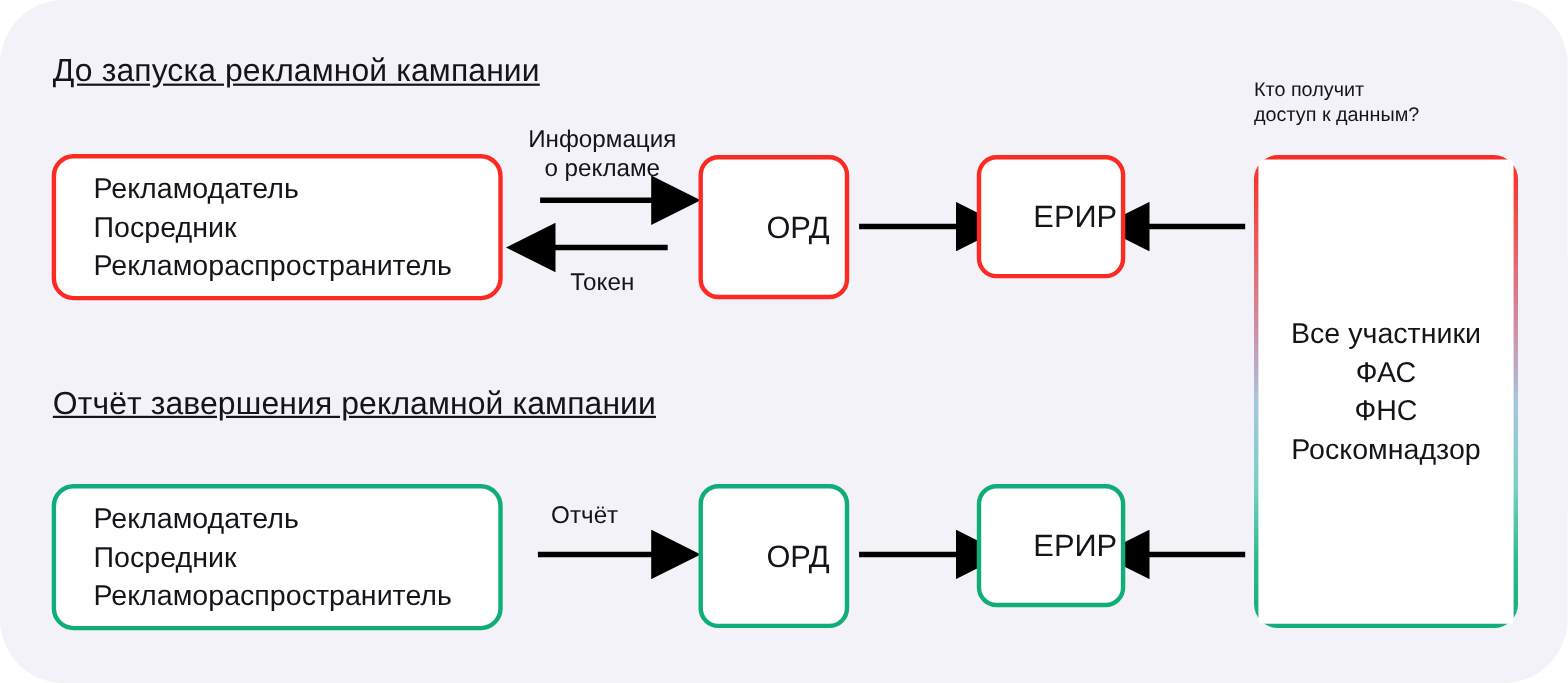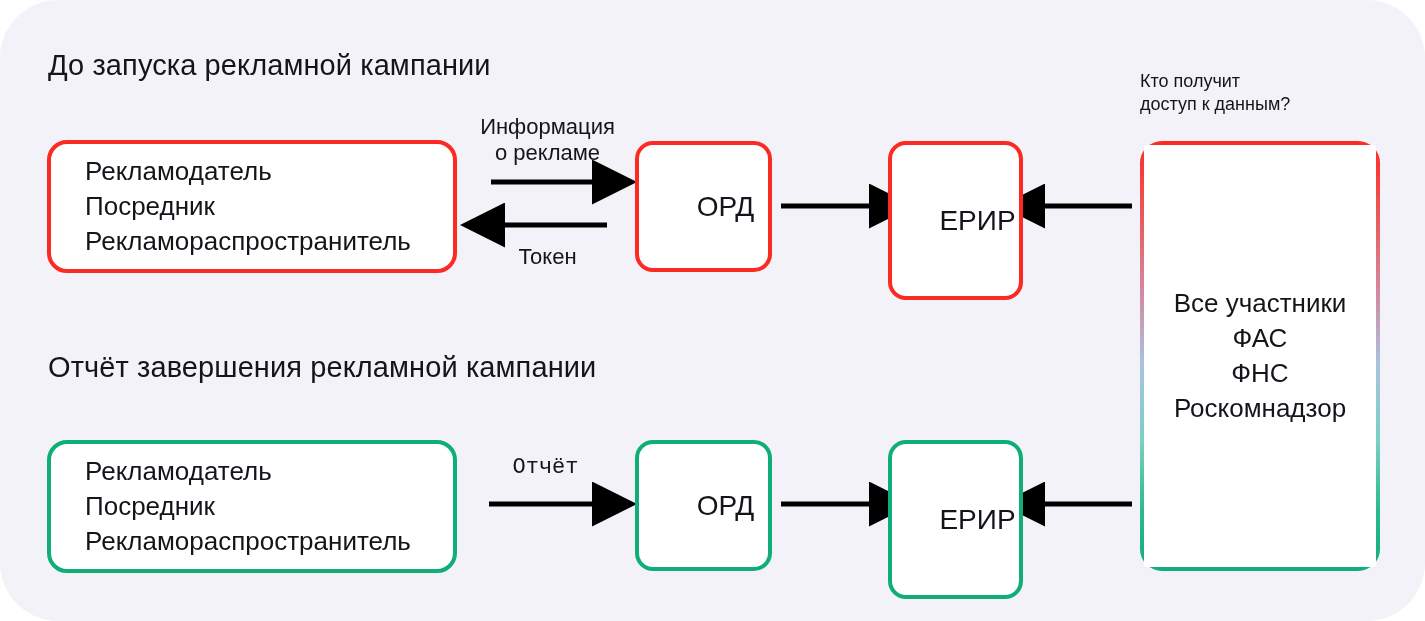--- a/index.html
+++ b/index.html
@@ -43,20 +43,21 @@
   }
 
   
   .section-title {
     position: absolute;
     color: #15141a;
     font-size: 29px;
     line-height: 34px;
     white-space: nowrap;
     letter-spacing: 0.1px;
+    text-decoration: underline;
   }
   #title-before { left: 48px; top: 48px; }
   #title-after  { left: 48px; top: 350px; }
 
   
   .node {
     position: absolute;
     box-sizing: border-box;
     background: #ffffff;
     border-radius: 18px;
@@ -95,21 +96,21 @@
   .node-ord {
     width: 137px;
     height: 131px;
   }
   #ord-before { left: 635px; top: 141px; }
   #ord-after  { left: 635px; top: 440px; }
 
   
   .node-erir {
     width: 135px;
-    height: 159px;
+    height: 112px;
   }
   #erir-before { left: 888px; top: 141px; }
   #erir-after  { left: 888px; top: 440px; }
 
   .node-label {
     color: #15141a;
     font-size: 28px;
     line-height: 32px;
     white-space: nowrap;
     margin-left: 44px;
@@ -177,26 +178,25 @@
     line-height: 26px;
   }
   #caption-token {
     left: 470px;
     top: 244px;
     width: 155px;
     font-size: 22px;
     line-height: 26px;
   }
   #caption-report {
-    left: 468px;
+    left: 454px;
     top: 455px;
     width: 155px;
     font-size: 22px;
     line-height: 26px;
-    font-family: Liberation Mono, monospace;
   }
 
   
   #arrows {
     position: absolute;
     left: 0;
     top: 0;
     pointer-events: none;
   }
 </style>

